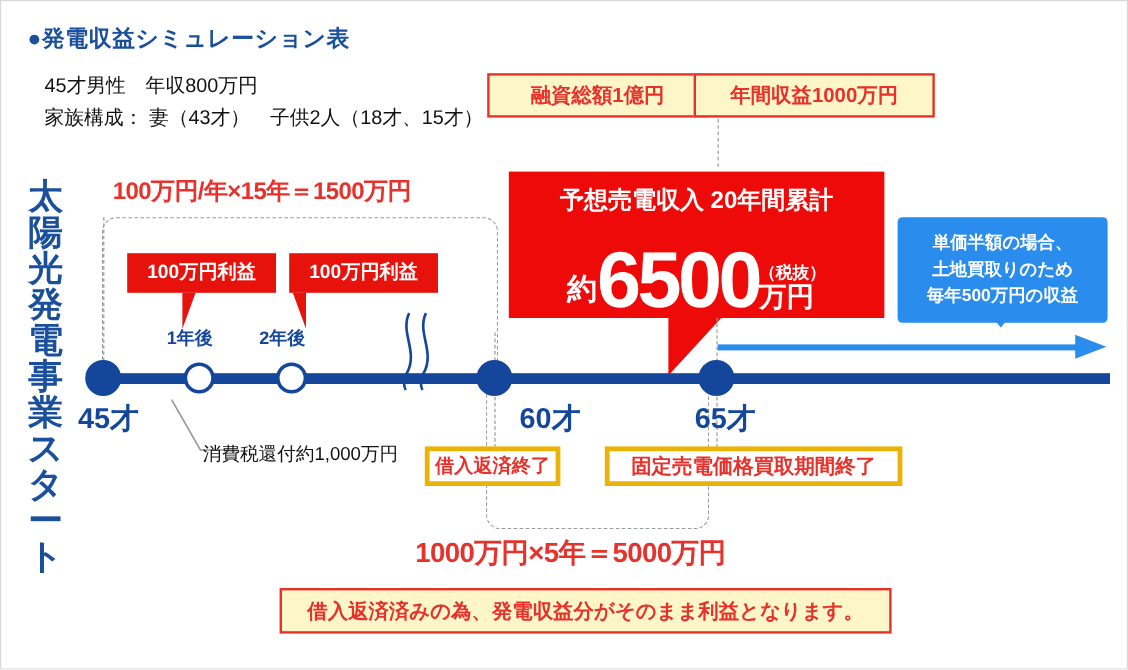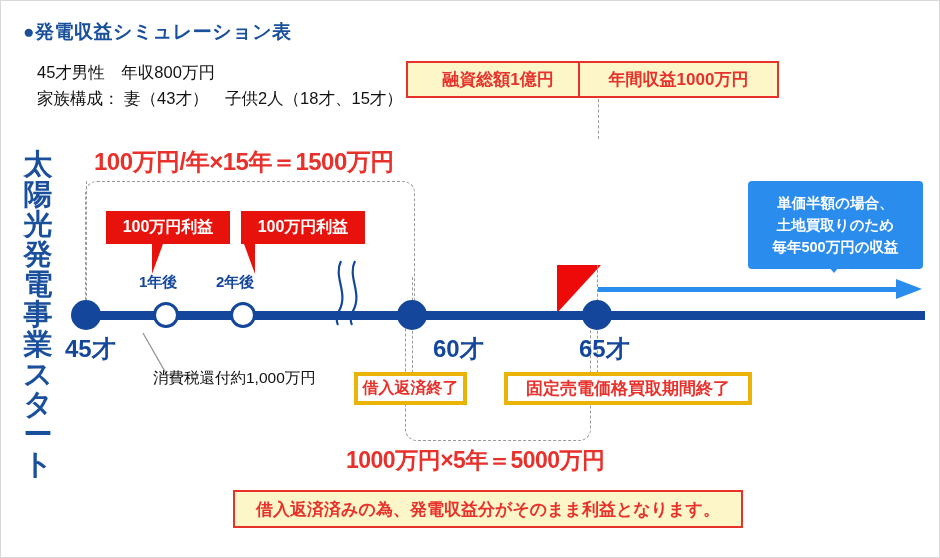--- a/index.html
+++ b/index.html
@@ -89,21 +89,21 @@
   }
 
   
   .formula {
     color: #e8312b;
     font-weight: bold;
     white-space: nowrap;
   }
   #formula-left {
     left: 93px; top: 145px;
-    font-size: 24px;
+    font-size: 20px;
     letter-spacing: -0.5px;
     text-align: right;
   }
   #formula-bottom {
     left: 345px; top: 444px;
     font-size: 23px;
     letter-spacing: -0.5px;
   }
 
   
@@ -295,21 +295,21 @@
   #blue-arrow-head {
     left: 895px; top: 278px;
     width: 0; height: 0;
     border-left: 26px solid #2a8ced;
     border-top: 10px solid transparent;
     border-bottom: 10px solid transparent;
   }
 
   
   #tax-refund-label {
-    left: 152px; top: 367px;
+    left: 168px; top: 367px;
     font-size: 15.5px;
     color: #111111;
     white-space: nowrap;
   }
   #tax-leader { left: 140px; top: 330px; }
 
   .red-outline-box {
     background: #ffffff;
     border: 4px solid #eab308;
     color: #e8312b;
@@ -365,20 +365,31 @@
   <div class="abs" id="bracket-bottom"></div>
 
   <div class="abs formula" id="formula-left">100万円/年×15年＝1500万円</div>
   <div class="abs formula" id="formula-bottom">1000万円×5年＝5000万円</div>
 
   <div class="abs red-balloon" id="balloon-1">100万円利益</div>
   <div class="abs tail" id="tail-1"></div>
   <div class="abs red-balloon" id="balloon-2">100万円利益</div>
   <div class="abs tail" id="tail-2"></div>
 
+  <div class="abs" id="big-red-box">
+    <div id="big-red-title">予想売電収入 20年間累計</div>
+    <div id="big-red-amount-row">
+      <span id="big-red-approx">約</span>
+      <span id="big-red-number">6500</span>
+      <span id="big-red-suffix">
+        <span id="big-red-tax">（税抜）</span>
+        <span id="big-red-unit">万円</span>
+      </span>
+    </div>
+  </div>
   <div class="abs" id="big-red-tail"></div>
 
   <div class="abs" id="blue-box">
     <div>単価半額の場合、</div>
     <div>土地買取りのため</div>
     <div>毎年500万円の収益</div>
   </div>
   <div class="abs" id="blue-tail"></div>
 
   <div class="abs" id="blue-arrow-line"></div>

